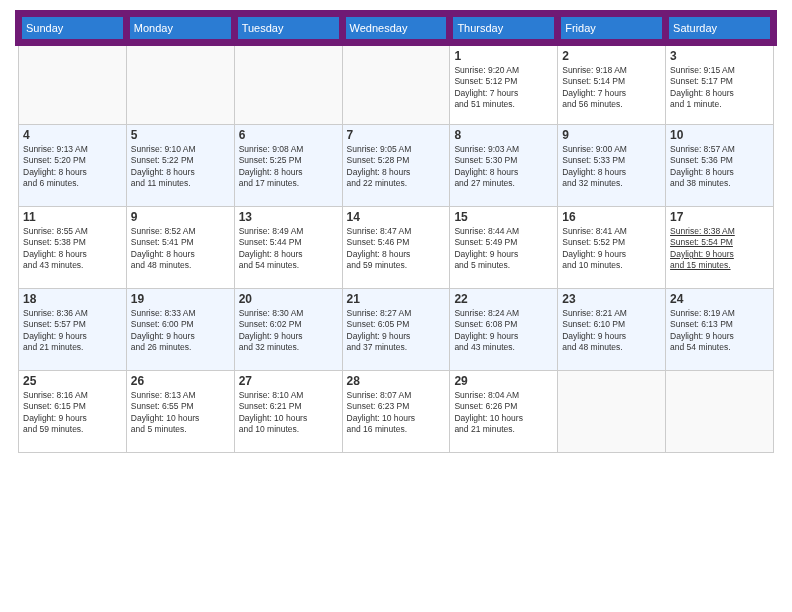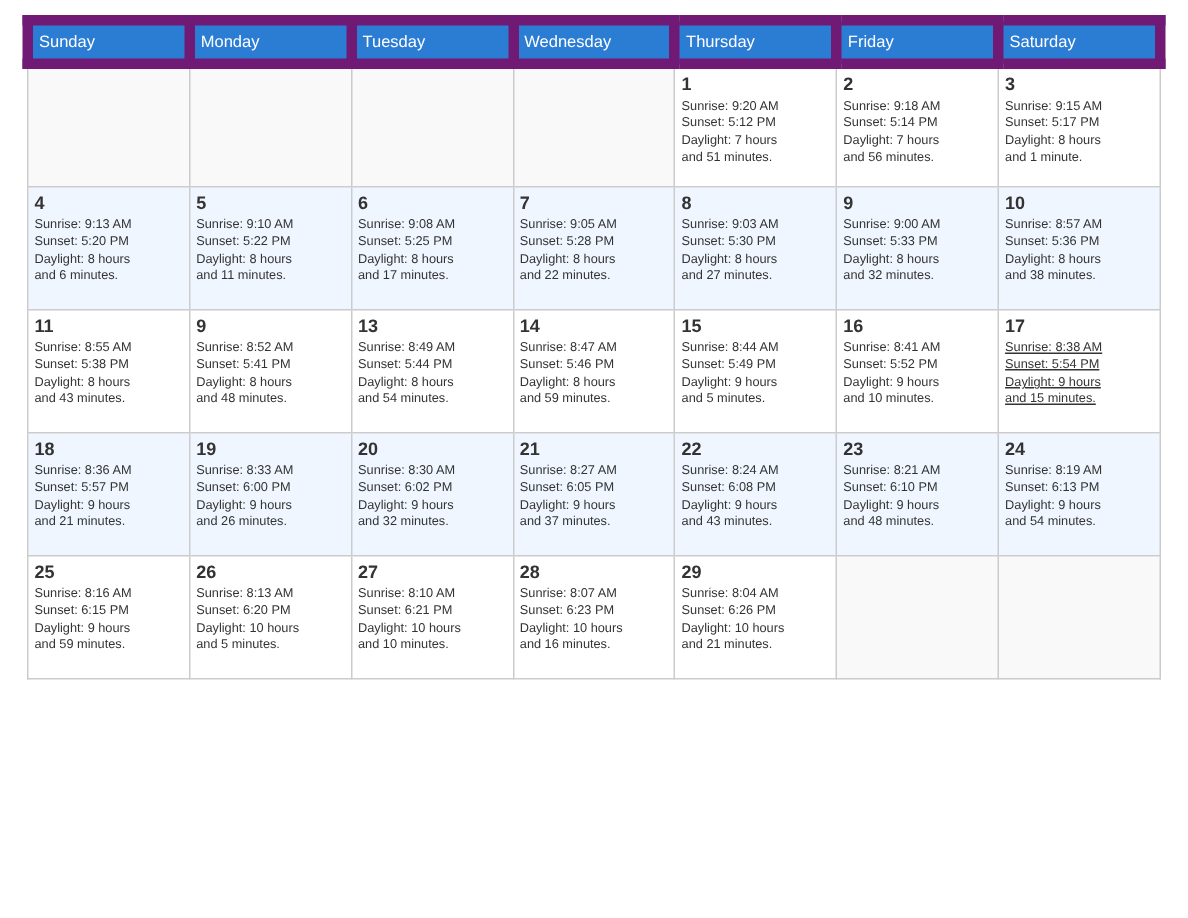--- a/index.html
+++ b/index.html
@@ -297,21 +297,21 @@
           <td style="background-color: rgb(255, 255, 255);">
             <div class="day-number">25</div>
             <div class="day-info" style="white-space: pre-line;">Sunrise: 8:16 AM
 Sunset: 6:15 PM
 Daylight: 9 hours
 and 59 minutes.</div>
           </td>
           <td style="background-color: rgb(255, 255, 255);">
             <div class="day-number">26</div>
             <div class="day-info" style="white-space: pre-line;">Sunrise: 8:13 AM
-Sunset: 6:20 PM
+Sunset: 6:55 PM
 Daylight: 10 hours
 and 5 minutes.</div>
           </td>
           <td style="background-color: rgb(255, 255, 255);">
             <div class="day-number">27</div>
             <div class="day-info" style="white-space: pre-line;">Sunrise: 8:10 AM
 Sunset: 6:21 PM
 Daylight: 10 hours
 and 10 minutes.</div>
           </td>

